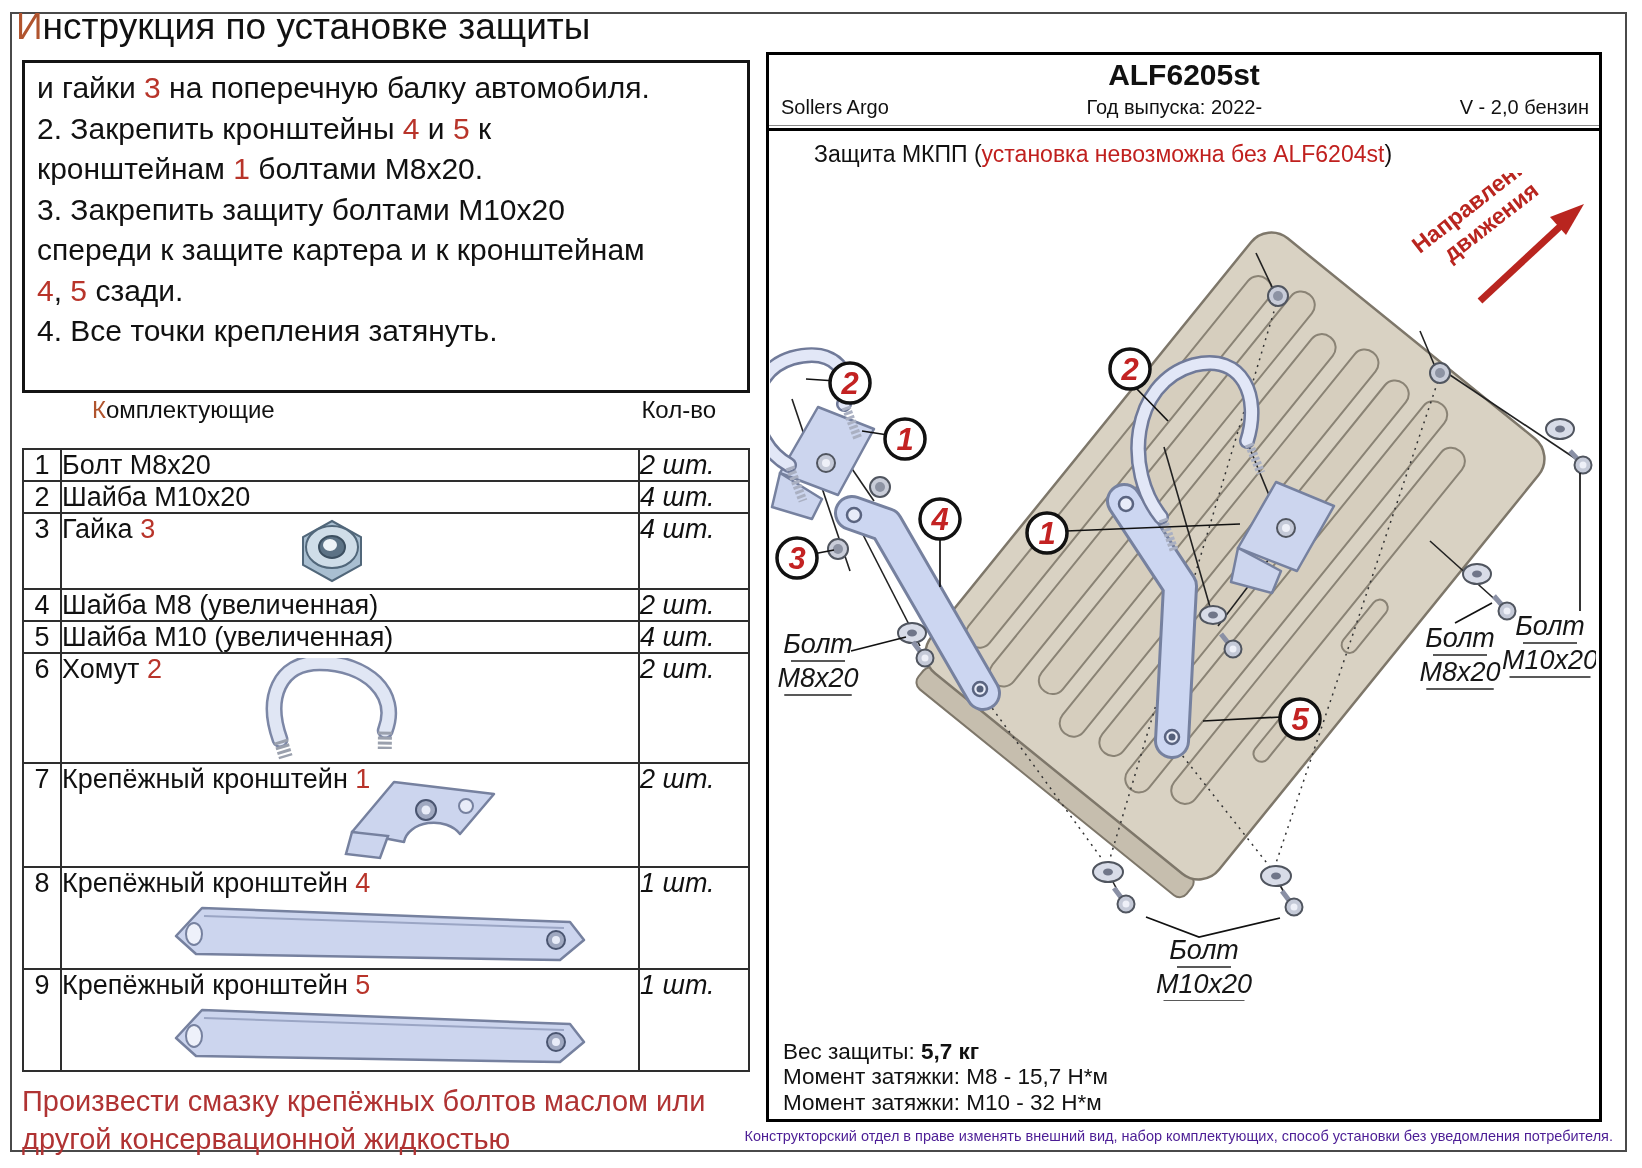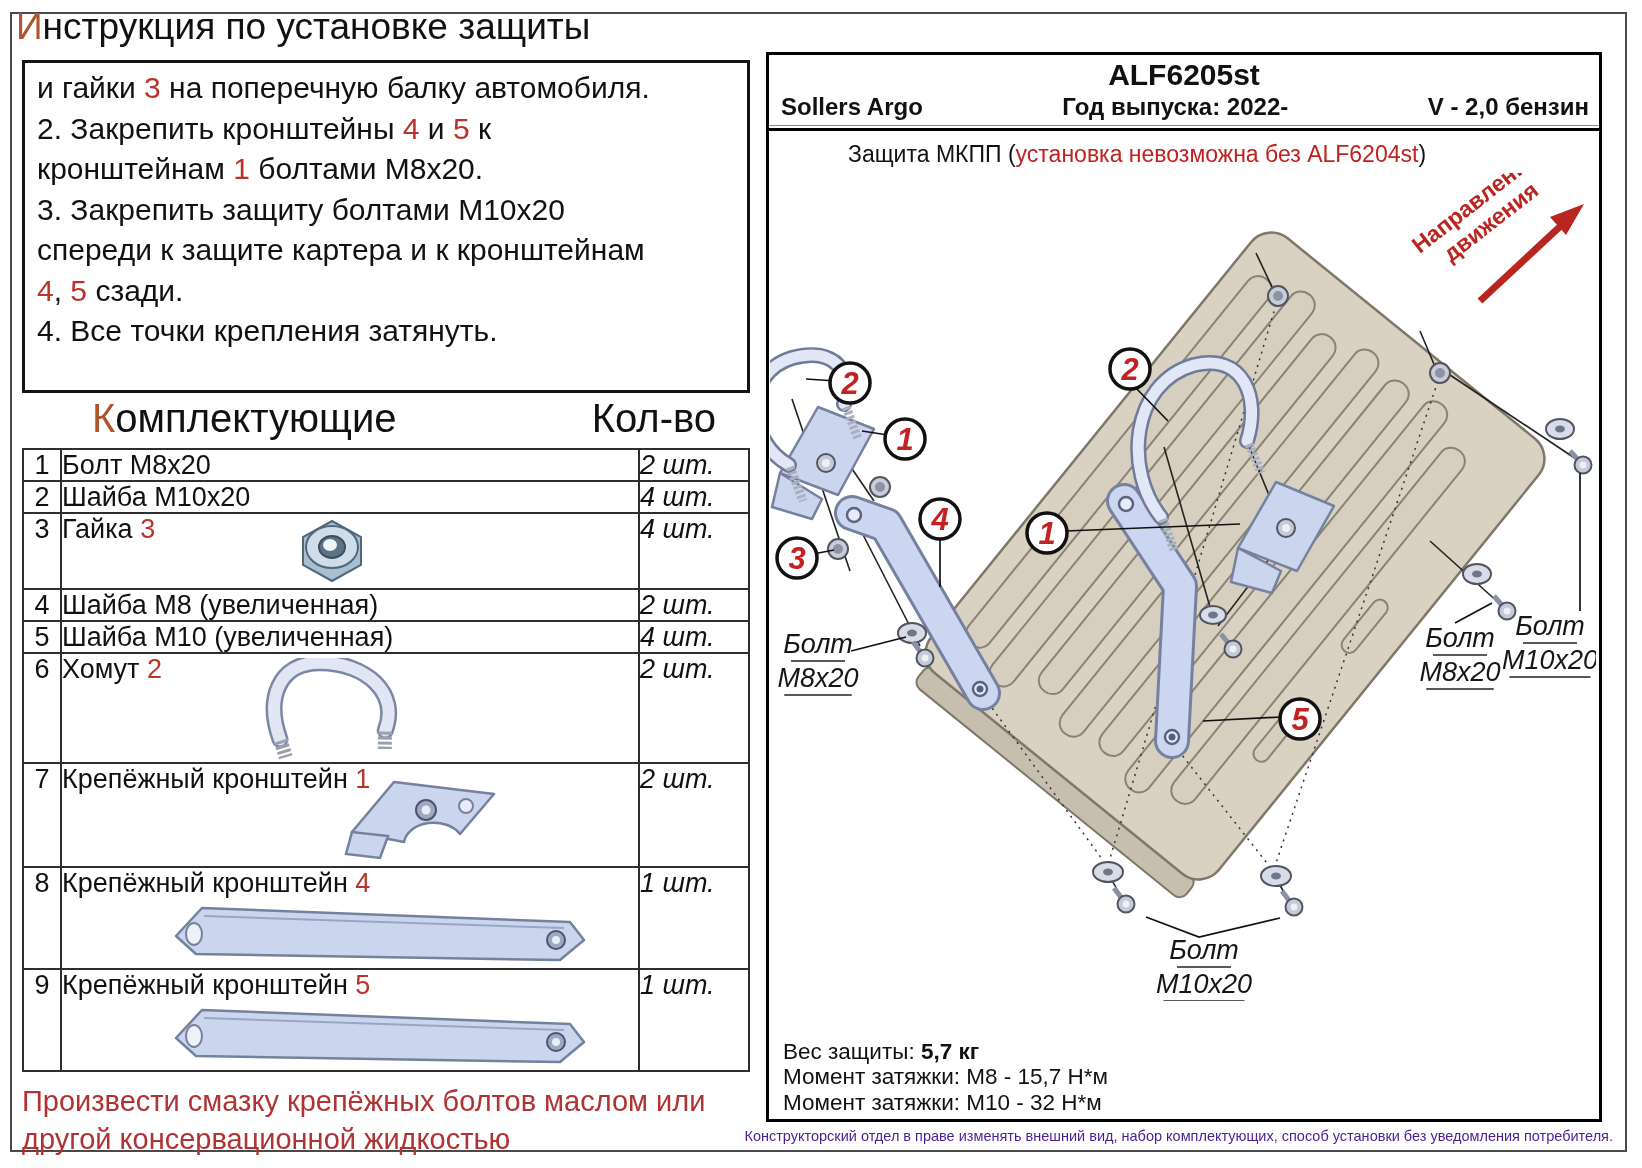--- a/index.html
+++ b/index.html
@@ -5,43 +5,43 @@
   html,body{margin:0;padding:0;}
   body{width:1642px;height:1168px;background:#fff;position:relative;overflow:hidden;
        font-family:"Liberation Sans","DejaVu Sans",sans-serif;color:#111;}
   .outer-border{position:absolute;left:10px;top:12px;width:1613px;height:1136px;border:2px solid #4a4a4a;}
   .doc-title{position:absolute;left:16px;top:6px;font-size:37px;white-space:nowrap;}
   .accent{color:#b0542e;}
   .red{color:#b8342a;}
   .instr-box{position:absolute;left:22px;top:60px;width:728px;height:333px;border:3px solid #141414;
              box-sizing:border-box;padding:5px 6px 0 12px;font-size:30px;}
   .iline{line-height:40.5px;white-space:nowrap;}
-  .parts-head{position:absolute;left:22px;top:396px;width:728px;display:flex;font-size:40px;gap:20px;}
+  .parts-head{position:absolute;left:22px;top:396px;width:728px;display:flex;font-size:24px;gap:20px;}
   .ph-left{margin-left:70px;}
   .ph-right{margin-left:auto;margin-right:34px;}
   table.parts{position:absolute;left:22px;top:448px;width:728px;border-collapse:collapse;font-size:27px;
               table-layout:fixed;}
   table.parts td{border:2px solid #2e2e2e;padding:0;vertical-align:top;line-height:30px;}
   td.c-num{width:36px;text-align:center;}
   td.c-name{position:relative;padding-left:8px;}
   td.c-qty{width:108px;padding-left:8px;font-style:italic;}
   .icon{position:absolute;}
   .icon svg{width:100%;height:100%;display:block;}
   .icon-nut{left:235px;top:4px;width:70px;height:66px;}
   .icon-ubolt{left:195px;top:4px;width:175px;height:104px;}
   .icon-clamp{left:280px;top:6px;width:165px;height:94px;}
   .icon-long{left:100px;top:28px;width:432px;height:70px;}
   .grease-note{position:absolute;left:22px;top:1082px;width:728px;text-align:left;font-size:29px;
                line-height:38px;color:#b03333;}
   .panel{position:absolute;left:766px;top:52px;width:836px;height:1070px;border:3px solid #000;
          box-sizing:border-box;}
   .p-title{text-align:center;font-weight:bold;font-size:30px;padding-top:2px;line-height:36px;}
-  .p-info{display:flex;justify-content:space-between;font-size:24px;padding:0 10px 4px 12px;line-height:28px;font-weight:bold;}
+  .p-info{display:flex;justify-content:space-between;font-size:20px;padding:0 10px 4px 12px;line-height:28px;}
   .p-sep{height:2px;border-top:1px solid #8a8a8a;border-bottom:3px solid #000;}
-  .p-sub{margin:10px 0 0 79px;font-size:23px;}
+  .p-sub{margin:10px 0 0 45px;font-size:23px;}
   .warn{color:#c0201e;}
   .drawing{position:absolute;left:1px;top:118px;width:826px;height:828px;}
   svg text{font-family:"Liberation Sans","DejaVu Sans",sans-serif;}
   .plate{fill:#d9d2c3;stroke:#7e776a;stroke-width:2.5;}
   .plate-edge{fill:#c6beae;stroke:#7e776a;stroke-width:2;}
   .slot{fill:#d6cebe;stroke:#8a8375;stroke-width:2;}
   .dot{stroke:#333;stroke-width:1.5;stroke-dasharray:2 5;fill:none;}
   .thin{stroke:#222;stroke-width:1.6;fill:none;}
   .lead{stroke:#111;stroke-width:1.7;fill:none;}
   .strap-out{stroke:#76819f;stroke-width:36;fill:none;stroke-linecap:round;stroke-linejoin:round;}

